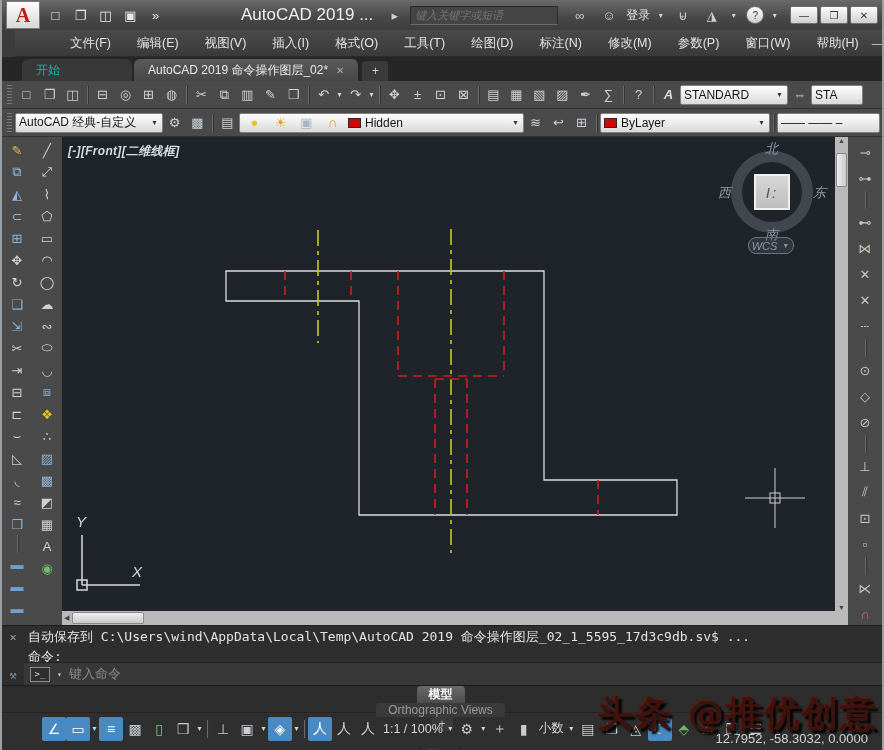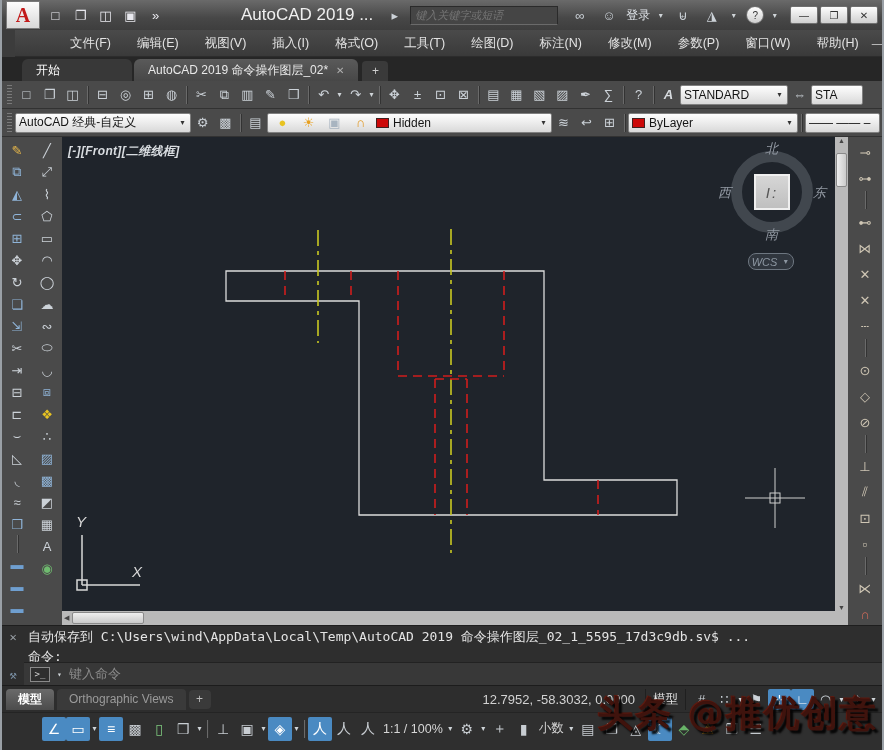--- a/index.html
+++ b/index.html
@@ -19,21 +19,21 @@
   .win-btn { width:28px; height:18px; background:linear-gradient(#fdfdfd,#cfcfcf); border:1px solid #6f6f6f; border-radius:2px; margin-left:2px; display:flex; align-items:center; justify-content:center; font-size:10px; color:#333; }
 
   
   .menubar { height:27px; background:linear-gradient(#4a4a4a,#3a3a3a); display:flex; align-items:center; padding:0 10px 0 42px; border-bottom:1px solid #2c2c2c;margin-left:13px; }
   .menu-item { color:#e3e3e3; font-size:12.5px; padding:4px 13px; white-space:nowrap; }
   .doc-controls { margin-left:auto; display:flex; gap:8px; color:#d8d8d8; font-size:11px; }
 
   
   .tabrow { height:24px; background:#262626; display:flex; align-items:flex-end; padding-left:20px; }
   .ftab { height:22px; display:flex; align-items:center; padding:0 14px; font-size:12px; border-radius:6px 6px 0 0; margin-right:2px; }
-  .ftab.start { background:#383838; color:#ffffff; width:110px; }
+  .ftab.start { background:#383838; color:#14b8a6; width:110px; }
   .ftab.active { background:linear-gradient(#5a5a5a,#474747); color:#e8e8e8; }
   .ftab .close { margin-left:8px; color:#b0b0b0; font-size:10px; }
   .ftab-plus { width:26px; height:20px; background:#3a3a3a; border-radius:4px 4px 0 0; color:#cfcfcf; display:flex; align-items:center; justify-content:center; margin-left:2px; }
 
   
   .toolbar { height:28px; background:#4a4a4a; border-bottom:1px solid #323232; display:flex; align-items:center; padding:0 2px; overflow:hidden; }
   .icon { width:23px; height:21px; display:inline-flex; align-items:center; justify-content:center; font-size:13px; color:#ccd2d8; flex:none; }
   .icon.active { background:#4a8ac2; border-radius:2px; color:#fff; }
   .sep { width:1px; height:18px; background:#6a6a6a; box-shadow:1px 0 0 #333; margin:0 3px; flex:none; }
   .grip { width:5px; height:20px; margin:0 3px; background:repeating-linear-gradient(#7a7a7a 0 1px,transparent 1px 3px); flex:none; }
@@ -58,33 +58,33 @@
   .osnapbar { width:38px; background:#4a4a4a; display:flex; flex-direction:column; align-items:center; padding-top:2px; }
   .osnapbar .icon { width:28px; height:26px; color:#cfc6b4; font-size:13px; }
 
   .vp-label { position:absolute; left:6px; top:6px; color:#d9dde1; font-size:12px; font-weight:bold; letter-spacing:.3px; }
   .viewcube { position:absolute; left:662px; top:7px; width:96px; height:96px; }
   .vc-ring { position:absolute; left:7px; top:7px; width:82px; height:82px; border-radius:50%; border:11px solid rgba(120,128,138,.38); }
   .vc-face { position:absolute; left:30px; top:30px; width:36px; height:36px; background:linear-gradient(#d6d6d6,#bfbfbf); border:2px solid #efefef; display:flex; align-items:center; justify-content:center; color:#555; font-size:15px; letter-spacing:2px; }
   .vc-n,.vc-s,.vc-w,.vc-e { position:absolute; color:#939aa4; font-size:13px; }
   .vc-n { left:41px; top:-4px; } .vc-s { left:41px; bottom:-4px; }
   .vc-w { left:-6px; top:40px; } .vc-e { right:-6px; top:40px; }
-  .wcs-btn { position:absolute; left:686px; top:116px; width:46px; height:17px; border:1px solid #6d7680; border-radius:8px; background:rgba(110,120,130,.22); color:#8d97a2; font-size:11px; display:flex; align-items:center; justify-content:center; gap:4px; }
+  .wcs-btn { position:absolute; left:686px; top:100px; width:46px; height:17px; border:1px solid #6d7680; border-radius:8px; background:rgba(110,120,130,.22); color:#8d97a2; font-size:11px; display:flex; align-items:center; justify-content:center; gap:4px; }
   .wcs-btn .caret { color:#8d97a2; }
 
   
   .cmd { height:60px; background:#2e2e2e; border-top:1px solid #1e1e1e; position:relative; font-family:"DejaVu Sans Mono","Liberation Mono",monospace; }
   .cmd-strip { position:absolute; left:0; top:0; width:22px; height:60px; display:flex; flex-direction:column; justify-content:space-between; align-items:center; padding:4px 0; color:#9aa0a6; }
   .cmd-line { color:#e4e4e4; font-size:13px; padding:2px 4px 0 26px; white-space:nowrap; }
   .cmd-input { position:absolute; left:22px; right:0; bottom:0; height:23px; background:#383838; border-top:1px solid #222; display:flex; align-items:center; gap:5px; padding:0 6px; }
   .prompt-box { width:20px; height:15px; border:1px solid #8a8a8a; color:#cfcfcf; font-size:9px; display:flex; align-items:center; justify-content:center; background:#2e2e2e; }
   .cmd-placeholder { color:#8a8a8a; font-size:13px; }
 
   
-  .status1 { height:27px; background:#2d2d2d; display:flex; align-items:center; padding:0 4px; border-top:1px solid #1c1c1c; }
+  .status1 { height:27px; background:#2d2d2d; display:flex; align-items:center; padding:0 4px; border-top:1px solid #1c1c1c;flex-direction:column; }
   .ltab { height:21px; display:flex; align-items:center; padding:0 12px; font-size:12px; border-radius:4px 4px 0 0; color:#9a9a9a; background:#3a3a3a; margin-right:3px; }
   .ltab.active { background:linear-gradient(#6a6a6a,#4c4c4c); color:#fff; font-weight:bold; }
   .ltab-plus { width:22px; height:19px; border-radius:4px; background:#3a3a3a; color:#bbb; display:flex; align-items:center; justify-content:center; }
   .coords { margin-left:auto; color:#d2d2d2; font-size:13px; padding-right:10px; }
   .model-btn { color:#e0e0e0; font-size:12.5px; padding:2px 7px; border-left:1px solid #1f1f1f; border-right:1px solid #1f1f1f; margin-right:4px; }
   .status2 { height:38px; background:#2f2f2f; display:flex; align-items:center; padding:0 6px 6px 40px; border-top:1px solid #242424; }
   .status2 .icon { width:24px; height:24px; font-size:14px; color:#c8cdd2; }
   .status2 .icon.active { background:#4a8ac2; color:#fff; }
   .stat-text { color:#d6d6d6; font-size:12.5px; margin:0 3px; white-space:nowrap; }
 
@@ -200,21 +200,21 @@
         <span class="caret">▾</span>
     </div>
     <span class="icon">⇔</span>
     <div class="combo" style="width:52px;overflow:hidden">
       <span>STA</span>
     </div>
   </div>
 
   <div class="toolbar">
     <div class="grip"></div>
-    <div class="combo" style="width:176px">
+    <div class="combo" style="width:148px">
       <span>AutoCAD 经典-自定义</span>
         <span class="caret">▾</span>
     </div>
     <div style="display:flex;align-items:center">
         <span class="icon">⚙</span>
         <span class="icon">▩</span>
       </div>
     <div class="sep"></div>
     <span class="icon">▤</span>
     <div class="combo" style="width:285px">

